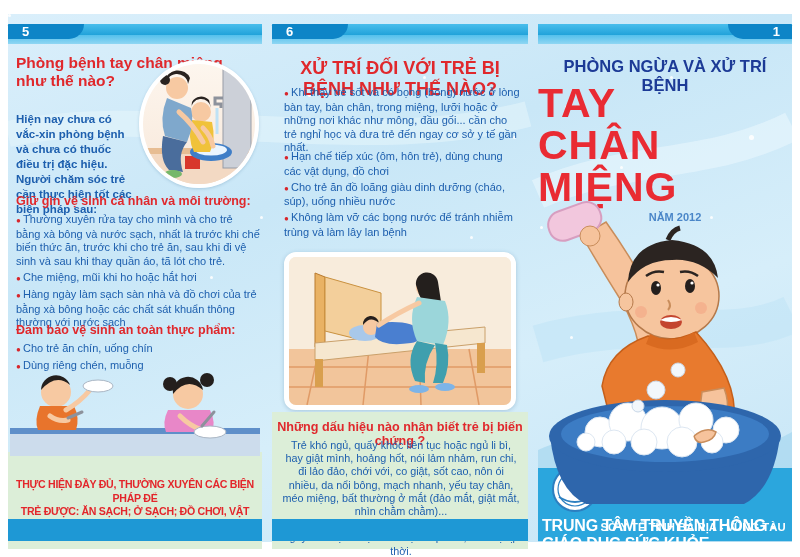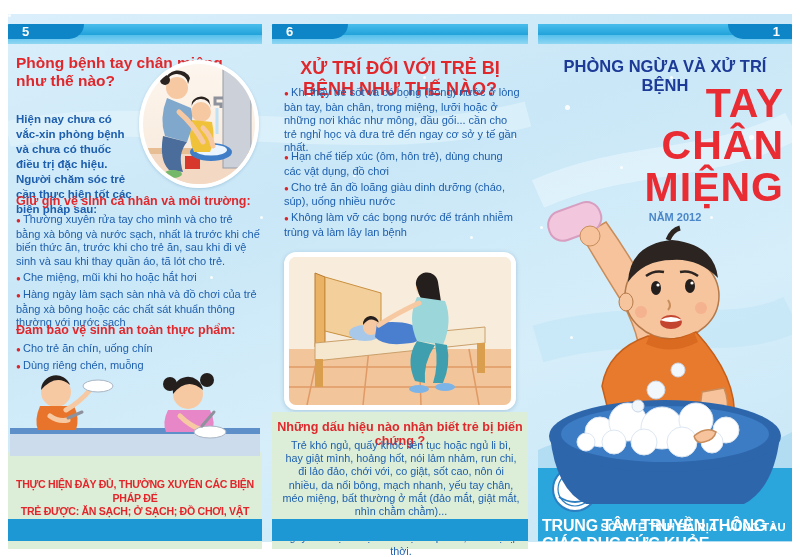--- a/index.html
+++ b/index.html
@@ -52,21 +52,21 @@
     border-radius:12px;box-shadow:0 1px 4px rgba(60,110,150,.3);overflow:hidden;}
   .mint6{left:0;top:368px;width:256px;height:137px;background:#dceed8;}
   .p6-sh{left:4px;top:8px;width:248px;text-align:center;font-size:12.6px;}
   .p6-sb{left:10px;top:27px;width:238px;font-size:10.8px;line-height:13.2px;color:#1d5fae;text-align:center;}
   .p6-sn{margin-top:0;}
   
   .bbar{position:absolute;top:505px;height:22px;background:#1e98d5;}
   .bb5{left:0;width:254px;} .bb6{left:264px;width:256px;}
   
   .p1-sub{left:0;top:13px;width:254px;text-align:center;color:#1c3a96;font-weight:bold;font-size:16.5px;}
-  .p1-big{left:0;top:38px;width:246px;text-align:right;color:#e92b33;font-weight:bold;
+  .p1-big{left:0;top:38px;width:246px;text-align:left;color:#e92b33;font-weight:bold;
     font-size:41px;line-height:42px;letter-spacing:1px;}
   .p1-year{left:16px;top:167px;width:242px;text-align:center;color:#4a86c8;font-weight:bold;font-size:11px;}
   .boy{left:0;top:130px;width:254px;height:334px;z-index:3;}
   .band1{position:absolute;left:530px;top:454px;width:254px;height:73px;background:#2ba6dd;z-index:2;}
   .band-l1{position:absolute;left:60px;top:33px;width:190px;text-align:center;color:#fff;
     font-weight:bold;font-size:11.3px;z-index:4;margin-top:20px;}
   .band-l2{position:absolute;left:4px;top:49px;width:246px;text-align:left;color:#fff;
     font-weight:bold;font-size:16px;letter-spacing:-0.2px;z-index:4;}
   .logo{position:absolute;left:13px;top:-3px;width:48px;height:48px;z-index:5;}
 </style>

